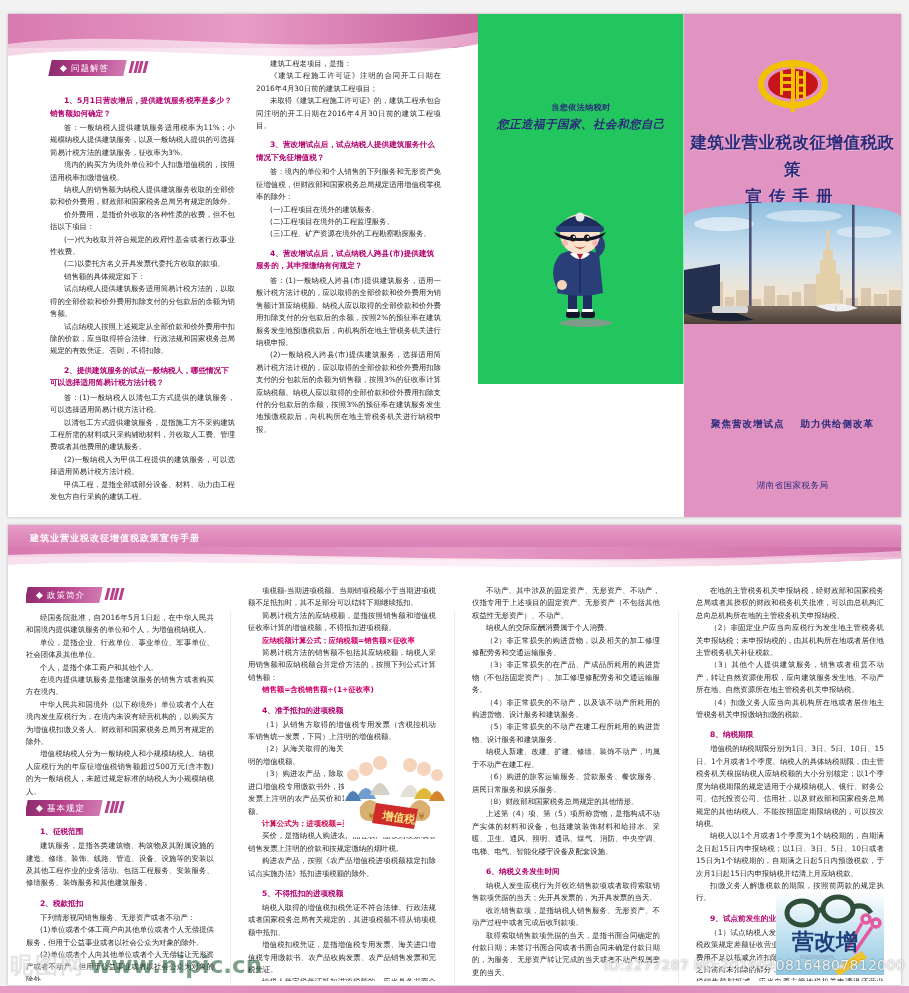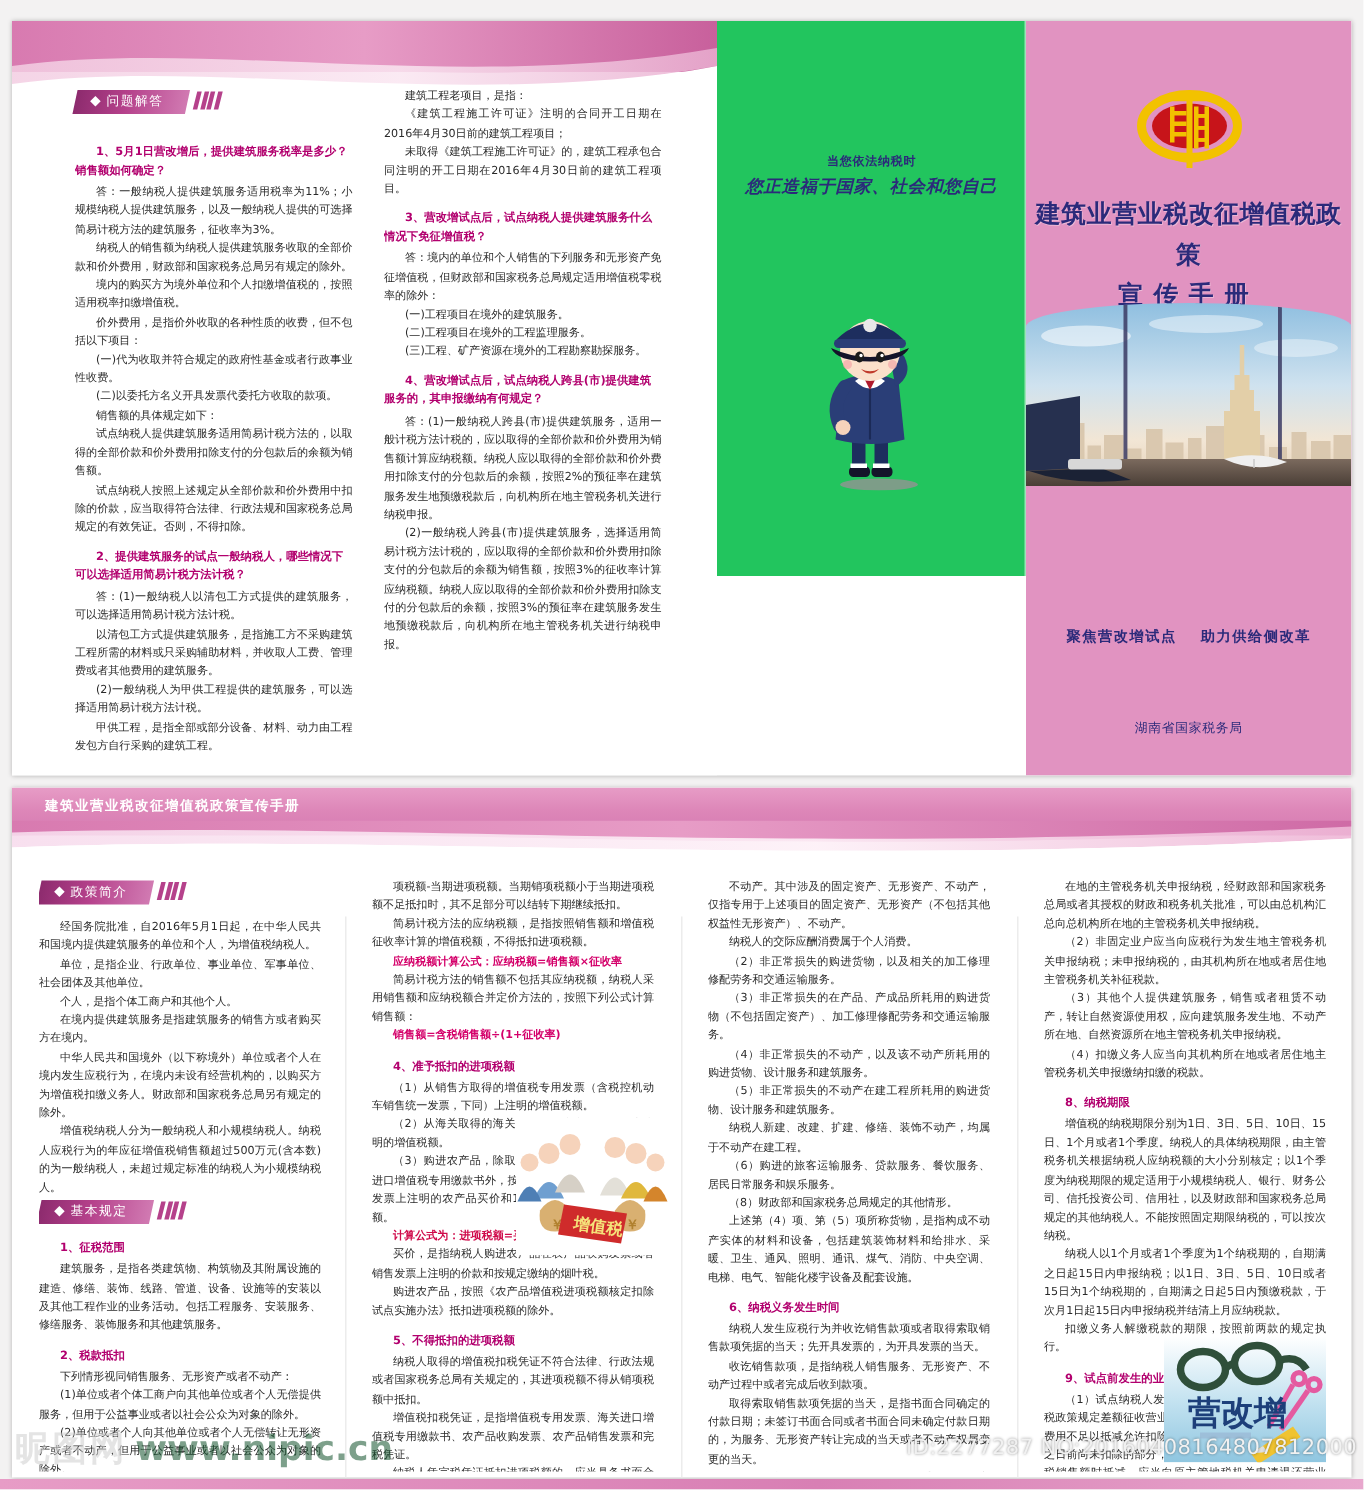--- a/index.html
+++ b/index.html
@@ -162,22 +162,22 @@
       <div class="col" style="left:42px; top:44px; width:185px;">
         <div class="head-row">
           <div class="sec-head"><span class="diamond"></span><span class="lbl">问题解答</span></div>
           <div class="slashes"><i></i><i></i><i></i><i></i></div>
         </div>
       </div>
 
       <div class="col" id="top-col-left" style="left:42px; top:74px;  width:185px; height:415px; overflow:hidden;">
           <div class="q">1、5月1日营改增后，提供建筑服务税率是多少？销售额如何确定？</div>
           <div class="p">答：一般纳税人提供建筑服务适用税率为11%；小规模纳税人提供建筑服务，以及一般纳税人提供的可选择简易计税方法的建筑服务，征收率为3%。</div>
+          <div class="p">境内的购买方为境外单位和个人扣缴增值税的，按照适用税率扣缴增值税。</div>
           <div class="p">纳税人的销售额为纳税人提供建筑服务收取的全部价款和价外费用，财政部和国家税务总局另有规定的除外。</div>
-          <div class="p">境内的购买方为境外单位和个人扣缴增值税的，按照适用税率扣缴增值税。</div>
           <div class="p">价外费用，是指价外收取的各种性质的收费，但不包括以下项目：</div>
           <div class="p">(一)代为收取并符合规定的政府性基金或者行政事业性收费。</div>
           <div class="p">(二)以委托方名义开具发票代委托方收取的款项。</div>
           <div class="p">销售额的具体规定如下：</div>
           <div class="p">试点纳税人提供建筑服务适用简易计税方法的，以取得的全部价款和价外费用扣除支付的分包款后的余额为销售额。</div>
           <div class="p">试点纳税人按照上述规定从全部价款和价外费用中扣除的价款，应当取得符合法律、行政法规和国家税务总局规定的有效凭证。否则，不得扣除。</div>
           <div class="q">2、提供建筑服务的试点一般纳税人，哪些情况下可以选择适用简易计税方法计税？</div>
           <div class="p">答：(1)一般纳税人以清包工方式提供的建筑服务，可以选择适用简易计税方法计税。</div>
           <div class="p">以清包工方式提供建筑服务，是指施工方不采购建筑工程所需的材料或只采购辅助材料，并收取人工费、管理费或者其他费用的建筑服务。</div>
           <div class="p">(2)一般纳税人为甲供工程提供的建筑服务，可以选择适用简易计税方法计税。</div>

